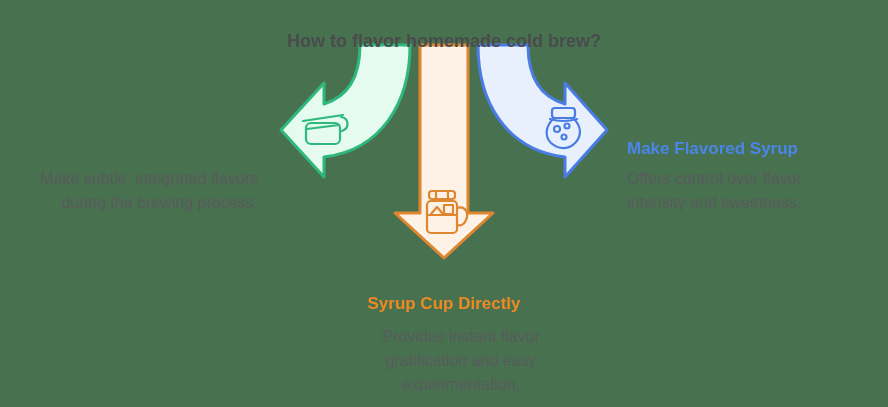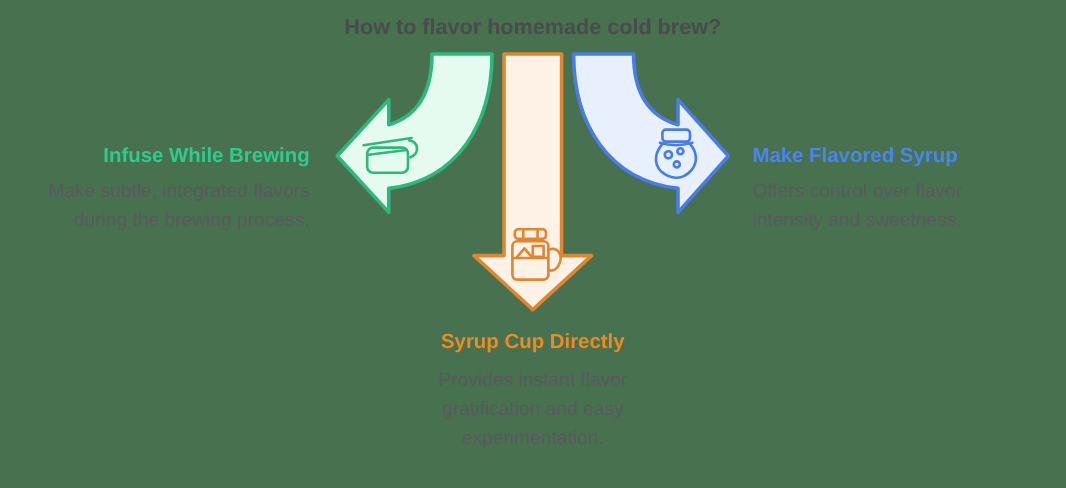--- a/index.html
+++ b/index.html
@@ -12,41 +12,41 @@
   }
   .arrows-layer{position:absolute;left:0;top:0;}
   .arrow{stroke-width:3;stroke-linejoin:round;}
   .arrow.green{fill:var(--green_fill);stroke:var(--green);}
   .arrow.orange{fill:var(--orange_fill);stroke:var(--orange);}
   .arrow.blue{fill:var(--blue_fill);stroke:var(--blue);}
   .icon{fill:none;stroke-width:2.2;stroke-linecap:round;stroke-linejoin:round;}
   .icon.green{stroke:var(--green);}
   .icon.orange{stroke:var(--orange);}
   .icon.blue{stroke:var(--blue);}
-  .txt{position:absolute;}
+  .txt{position:absolute;margin-top:19px;}
   .page-title{
     left:0;top:10;width:888px;top:10px;
     text-align:center;
     font-size:18px;font-weight:bold;line-height:24px;
     color:var(--title_text);
   }
   .branch-heading{
     font-size:17px;font-weight:bold;line-height:22px;
     white-space:nowrap;
   }
   .branch-heading.left{right:630px;top:119px;text-align:right;color:var(--green_text);}
   .branch-heading.right{left:627px;top:119px;text-align:left;color:var(--blue_text);}
   .branch-heading.center{left:0;width:888px;top:274px;text-align:center;color:var(--orange_text);}
   .branch-body{
     font-size:16px;line-height:24px;
     color:var(--body_text);
   }
   .branch-body.left{right:630px;top:148px;width:225px;text-align:right;}
   .branch-body.right{left:627px;top:148px;width:228px;text-align:left;}
-  .branch-body.center{left:344px;top:306px;width:200px;text-align:center;}
+  .branch-body.center{left:361px;top:306px;width:200px;text-align:center;}
 </style>
 </head>
 <body>
 
 <div class="canvas">
 
   <svg class="arrows-layer" width="888" height="407" viewBox="0 0 888 407">
 
     <path class="arrow green" d="M360,45 L410,45 C410,102 382,150 324,157 L324,177 L281,130 L324,83 L324,104 C347,97 360,78 360,45 Z"></path>
 
@@ -77,21 +77,20 @@
       <path d="M550,119 Q563,123 577,119"></path>
       <path d="M553,119 C546,126 544,136 551,143 C559,150 569,150 576,142 C582,135 581,126 574,119"></path>
       <circle cx="557" cy="129" r="3"></circle>
       <circle cx="567" cy="126" r="2.5"></circle>
       <circle cx="564" cy="137" r="2.5"></circle>
     </g>
   </svg>
 
   <div class="txt page-title">How to flavor homemade cold brew?</div>
 
-  <div class="txt branch-heading left">Infuse While Brewing</div>
   <div class="txt branch-body left">Make subtle, integrated flavors during the brewing process.</div>
 
   <div class="txt branch-heading right">Make Flavored Syrup</div>
   <div class="txt branch-body right">Offers control over flavor intensity and sweetness.</div>
 
   <div class="txt branch-heading center">Syrup Cup Directly</div>
   <div class="txt branch-body center">Provides instant flavor gratification and easy experimentation.</div>
 
 </div>
 

